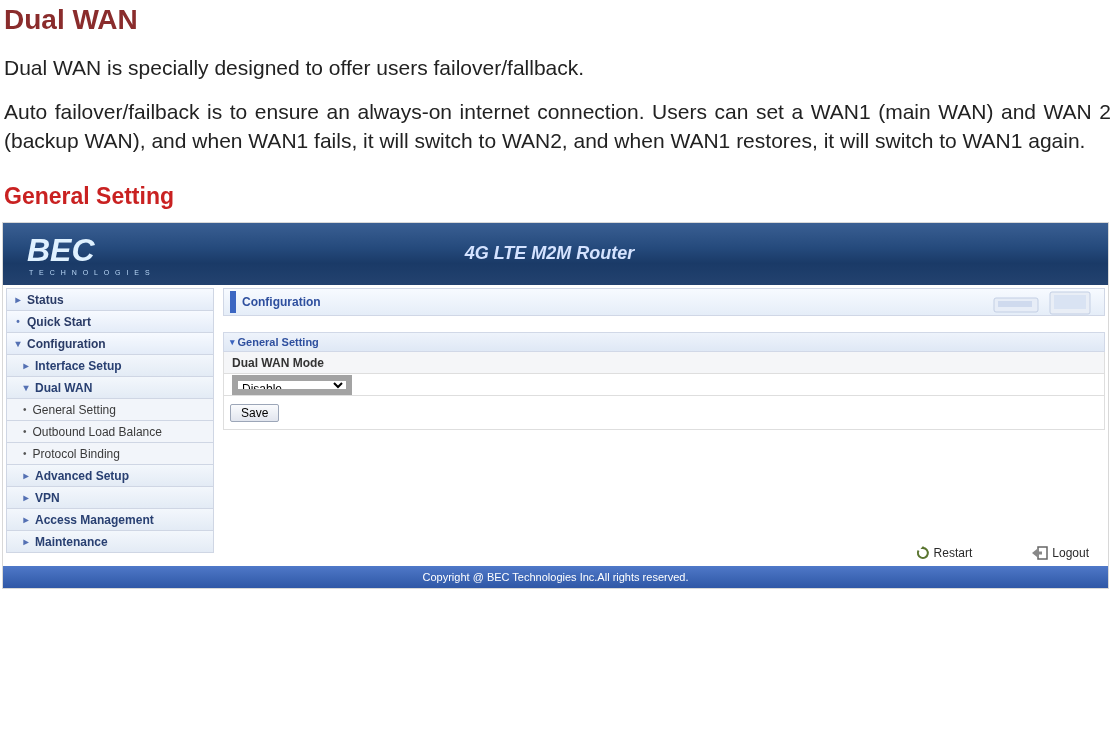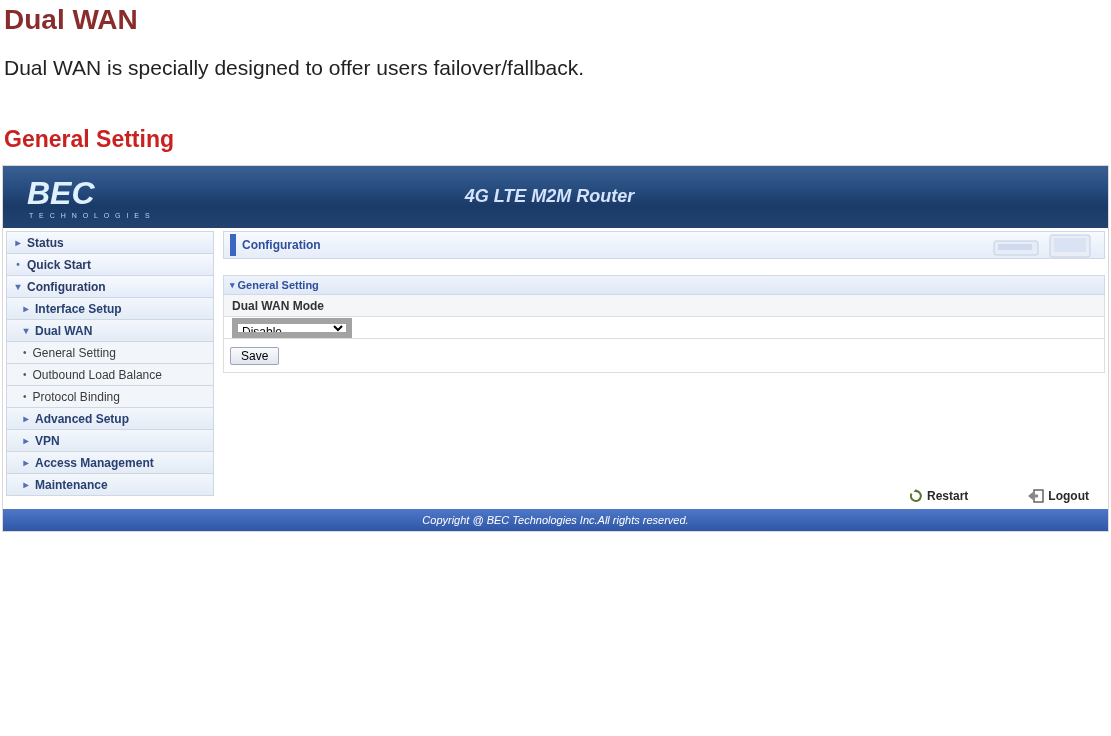--- a/index.html
+++ b/index.html
@@ -45,34 +45,35 @@
   .row { height:22px; border:1px solid #dedede; border-top:none; display:flex; align-items:center; font-size:12px; padding-left:8px; }
   .row.head { font-weight:bold; color:#333; background:#f5f6f8; }
   .row .cell-label { width: 270px; color:#444; }
   .mode-select { height:20px; font-size:12px; border:6px solid #a3a3a3; background:#fff; width:120px; }
   .row.buttons { padding:4px 6px; height:34px; }
   .btn-save { font-size:12px; padding:1px 10px; border:1px solid #9ca6b8; background:linear-gradient(to bottom,#fafbfd,#e1e5ee); border-radius:2px; cursor:pointer; }
 
   .rui-empty { height: 110px; }
 
   
-  .rui-actions { height:26px; display:flex; justify-content:flex-end; align-items:center; gap:60px; padding-right:16px; font-size:12px; font-weight:bold; color:#2a2a2a; }
+  .rui-actions { height:26px; display:flex; justify-content:flex-end; align-items:center; gap:60px; padding-right:16px; font-size:12px; font-weight:normal; color:#2a2a2a; }
   .action { display:flex; align-items:center; gap:4px; cursor:pointer; }
   .action svg { display:block; }
 
-  .rui-copyright { height:22px; background:linear-gradient(to bottom,#4f78c8,#2f57a6); color:#fff; font-size:11px; display:flex; align-items:center; justify-content:center;font-style:italic; }
+  .rui-copyright { height:22px; background:linear-gradient(to bottom,#4f78c8,#2f57a6); color:#fff; font-size:11px; display:flex; align-items:center; justify-content:center; }
   .after-text { margin: 2px 0 0 4px; color:#222; }
 </style>
 </head>
 <body>
 
 <div class="page-content">
   <div class="doc-title">Dual WAN</div>
   <p class="doc-p">Dual WAN is specially designed to offer users failover/fallback.</p>
   <div class="gap"></div>
+  <p class="doc-p">Auto failover/failback is to ensure an always-on internet connection. Users can set a WAN1 (main WAN) and WAN 2 (backup WAN), and when WAN1 fails, it will switch to WAN2, and when WAN1 restores, it will switch to WAN1 again.</p>
   <div class="doc-sub">General Setting</div>
 
   <div class="router-ui">
     <div class="rui-header">
       <div class="rui-logo">
         <svg class="rui-logo-svg" width="160" height="48" viewBox="0 0 160 48">
           <text x="0" y="30" font-family="Arial Black, Arial" font-weight="900" font-style="italic" font-size="32" fill="#dff1ff">BEC</text>
           <text x="2" y="44" font-family="Arial" font-size="7" letter-spacing="2" fill="#b8d6f6">T E C H N O L O G I E S</text>
         </svg>
       </div>

